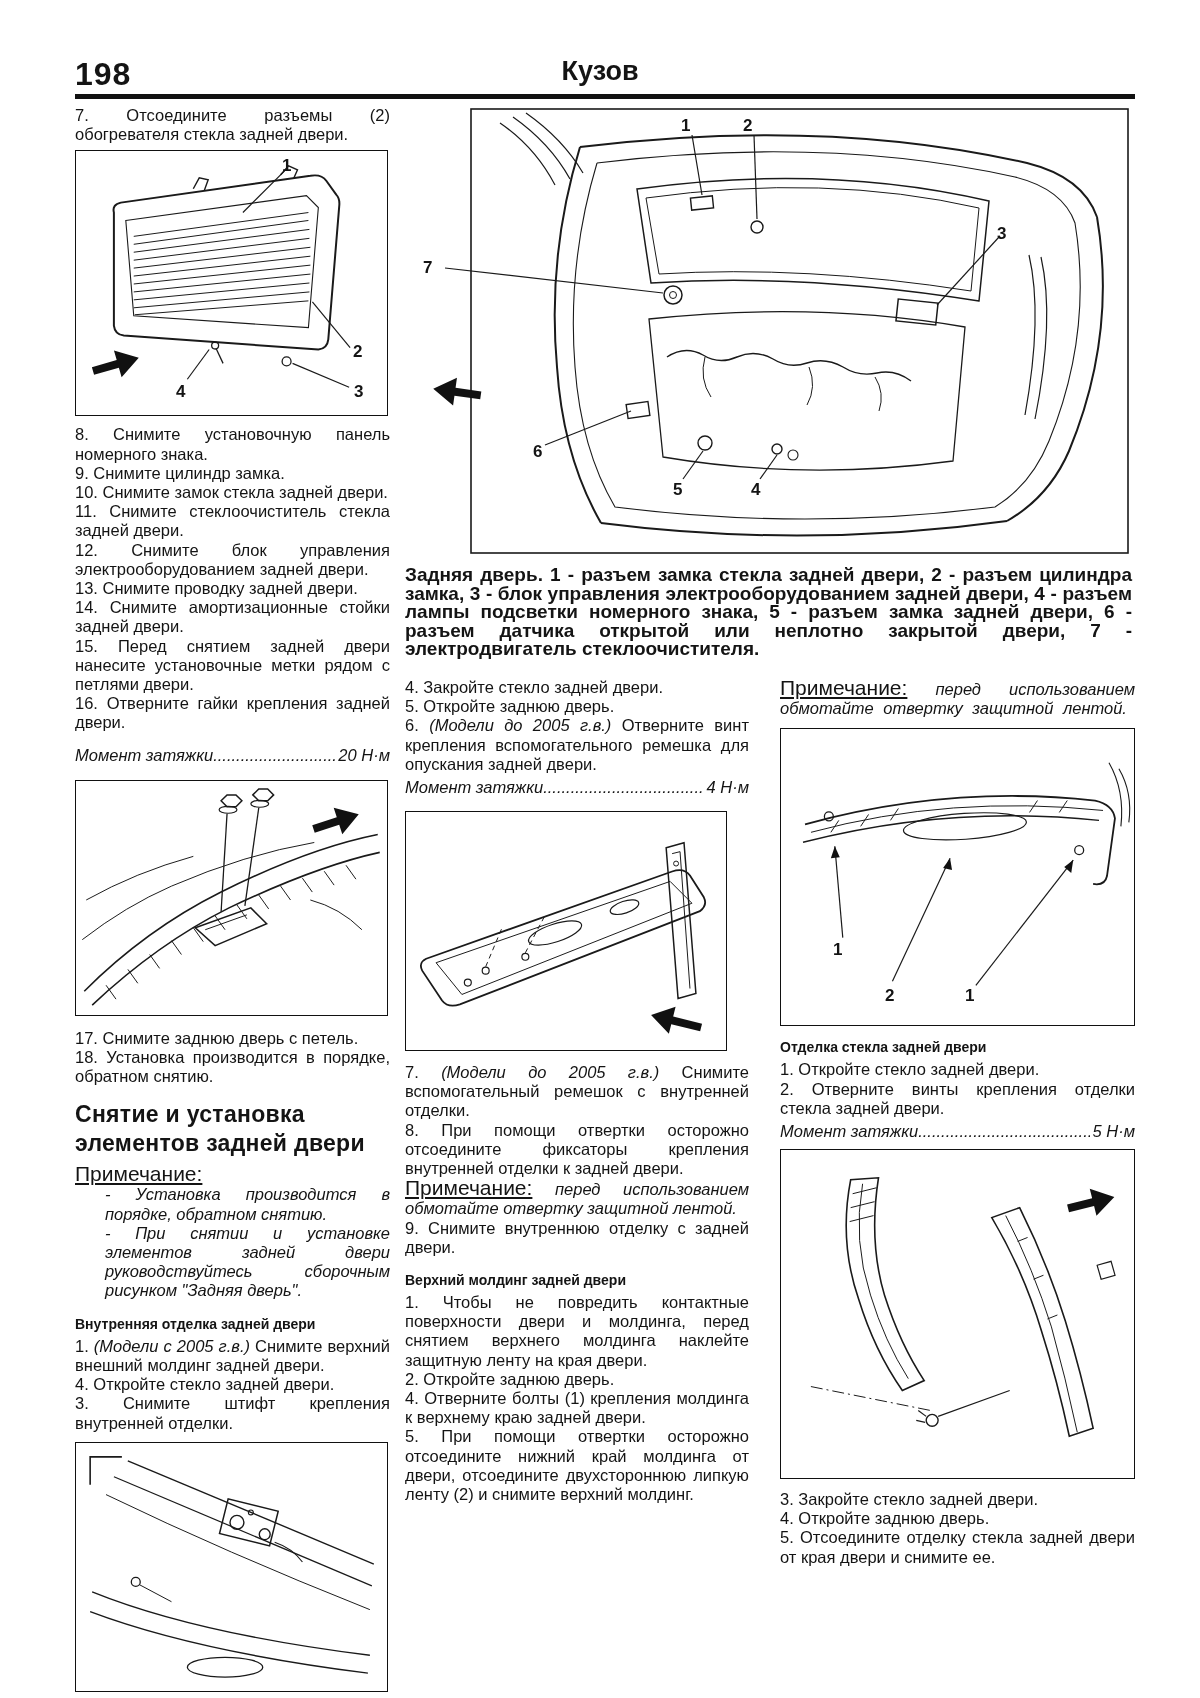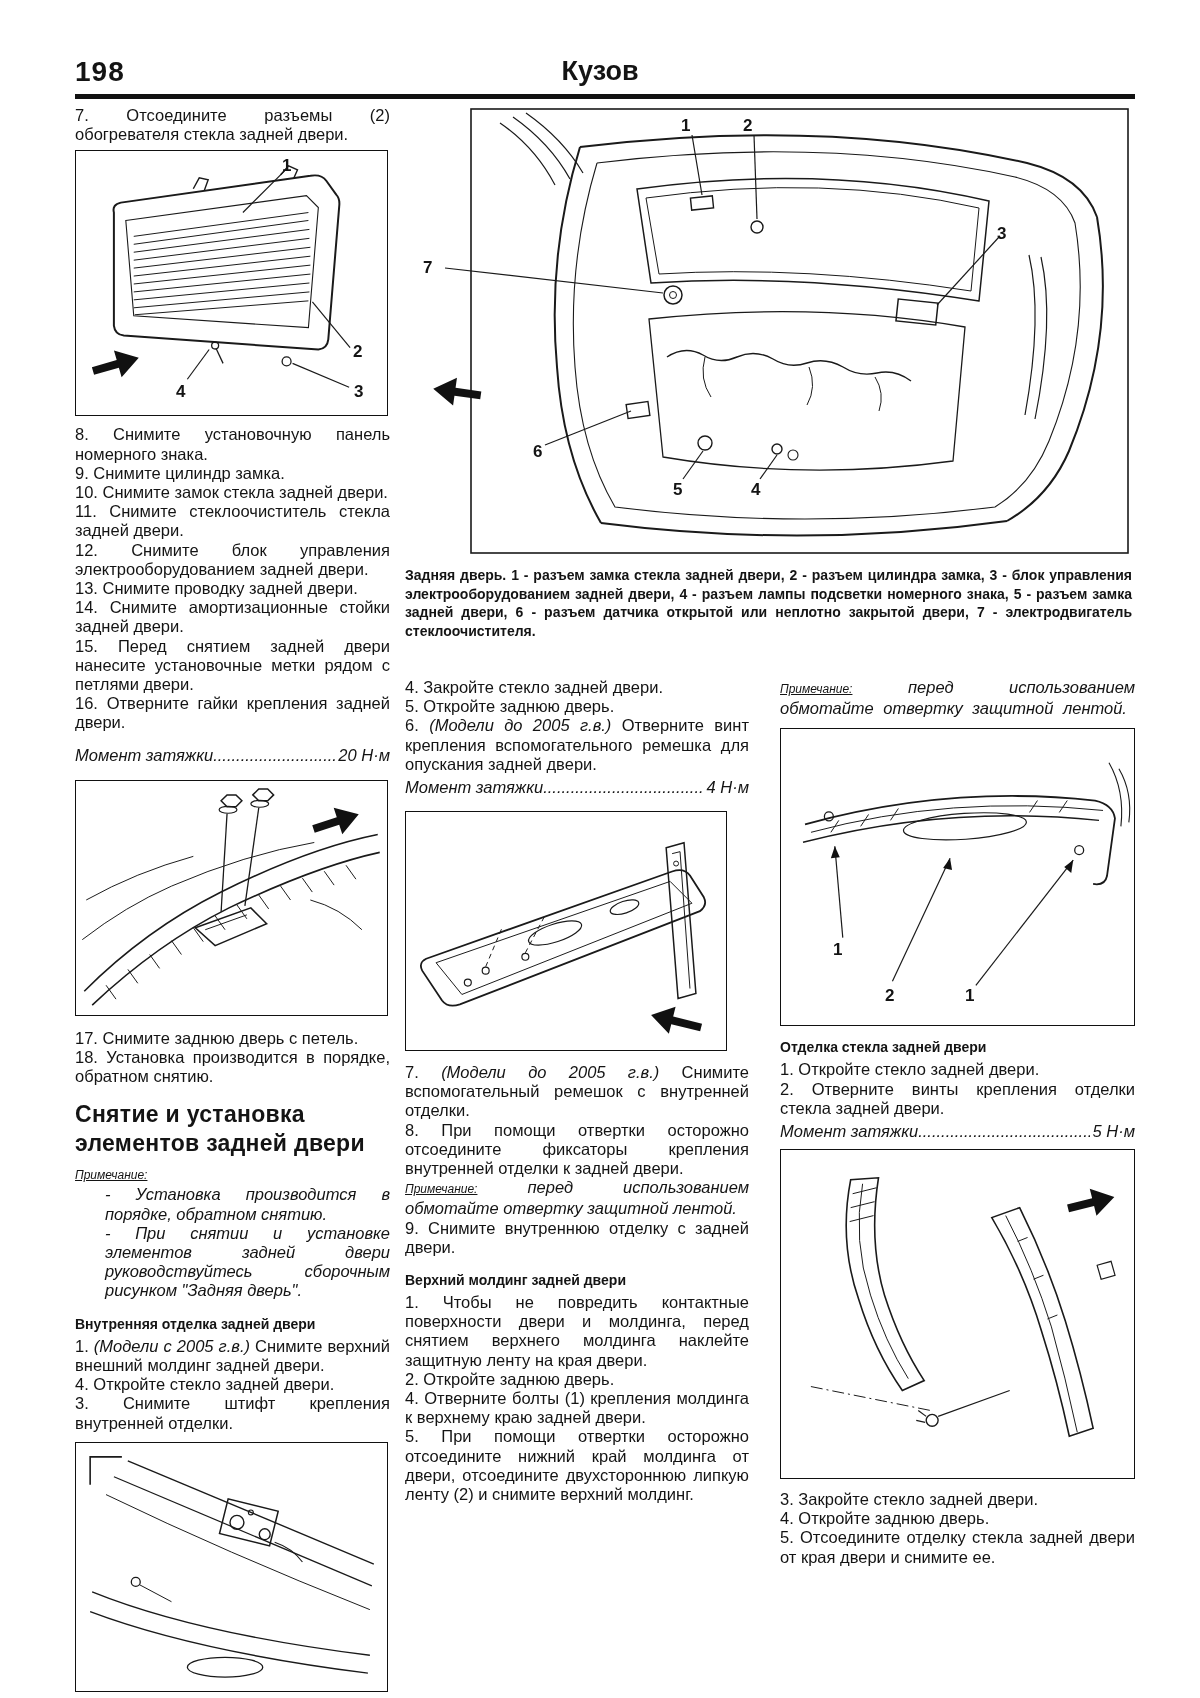--- a/index.html
+++ b/index.html
@@ -3,34 +3,34 @@
 <meta charset="utf-8">
 <style>
   html,body{margin:0;padding:0;}
   body{
     width:1200px;height:1698px;position:relative;overflow:hidden;
     background:#ffffff;color:#141414;
     font-family:"Liberation Sans","DejaVu Sans",sans-serif;
   }
   .abs{position:absolute;}
   
-  .pagenum{font-size:28px;font-weight:bold;letter-spacing:1px;}
+  .pagenum{font-size:32px;font-weight:bold;letter-spacing:1px;}
   .chapter{font-size:27px;font-weight:bold;text-align:center;width:1200px;left:0;}
   .rule{background:#111;height:5px;}
   
   .col p{margin:0;font-size:16.5px;line-height:19.2px;text-align:justify;}
   .torque{display:flex;align-items:baseline;font-style:italic;font-size:16.5px;line-height:19px;margin-top:13px;}
   .torque .dots{flex:1;overflow:hidden;white-space:nowrap;}
   .torque .tv{white-space:nowrap;padding-left:3px;text-align:right;}
   h2{font-size:23px;line-height:29px;margin:14px 0 0 0;font-weight:bold;letter-spacing:.3px;}
   h3{font-size:14px;line-height:21px;margin:13px 0 2px 0;font-weight:bold;}
-  .note-label{font-style:italic;text-decoration:underline;font-size:12px;line-height:19.2px;}
+  .note-label{text-decoration:underline;font-size:21px;line-height:19.2px;}
   .note-item{font-style:italic;margin-left:30px !important;}
   .note-inline{font-style:italic;}
-  .caption{font-weight:bold;font-size:14px;line-height:18.6px;text-align:justify;}
+  .caption{font-weight:bold;font-size:19px;line-height:18.6px;text-align:justify;}
   
   .figbox{border:1.6px solid #111;position:relative;background:#fff;box-sizing:border-box;}
   .figbox svg{display:block;width:100%;height:100%;}
   .callout{position:absolute;font-weight:bold;font-size:17px;line-height:17px;}
   .mainfig{position:absolute;}
   .mainfig svg{display:block;width:100%;height:100%;}
   svg path,svg line,svg circle,svg ellipse,svg rect,svg polyline{fill:none;stroke:#1a1a1a;}
 </style>
 </head>
 <body>

